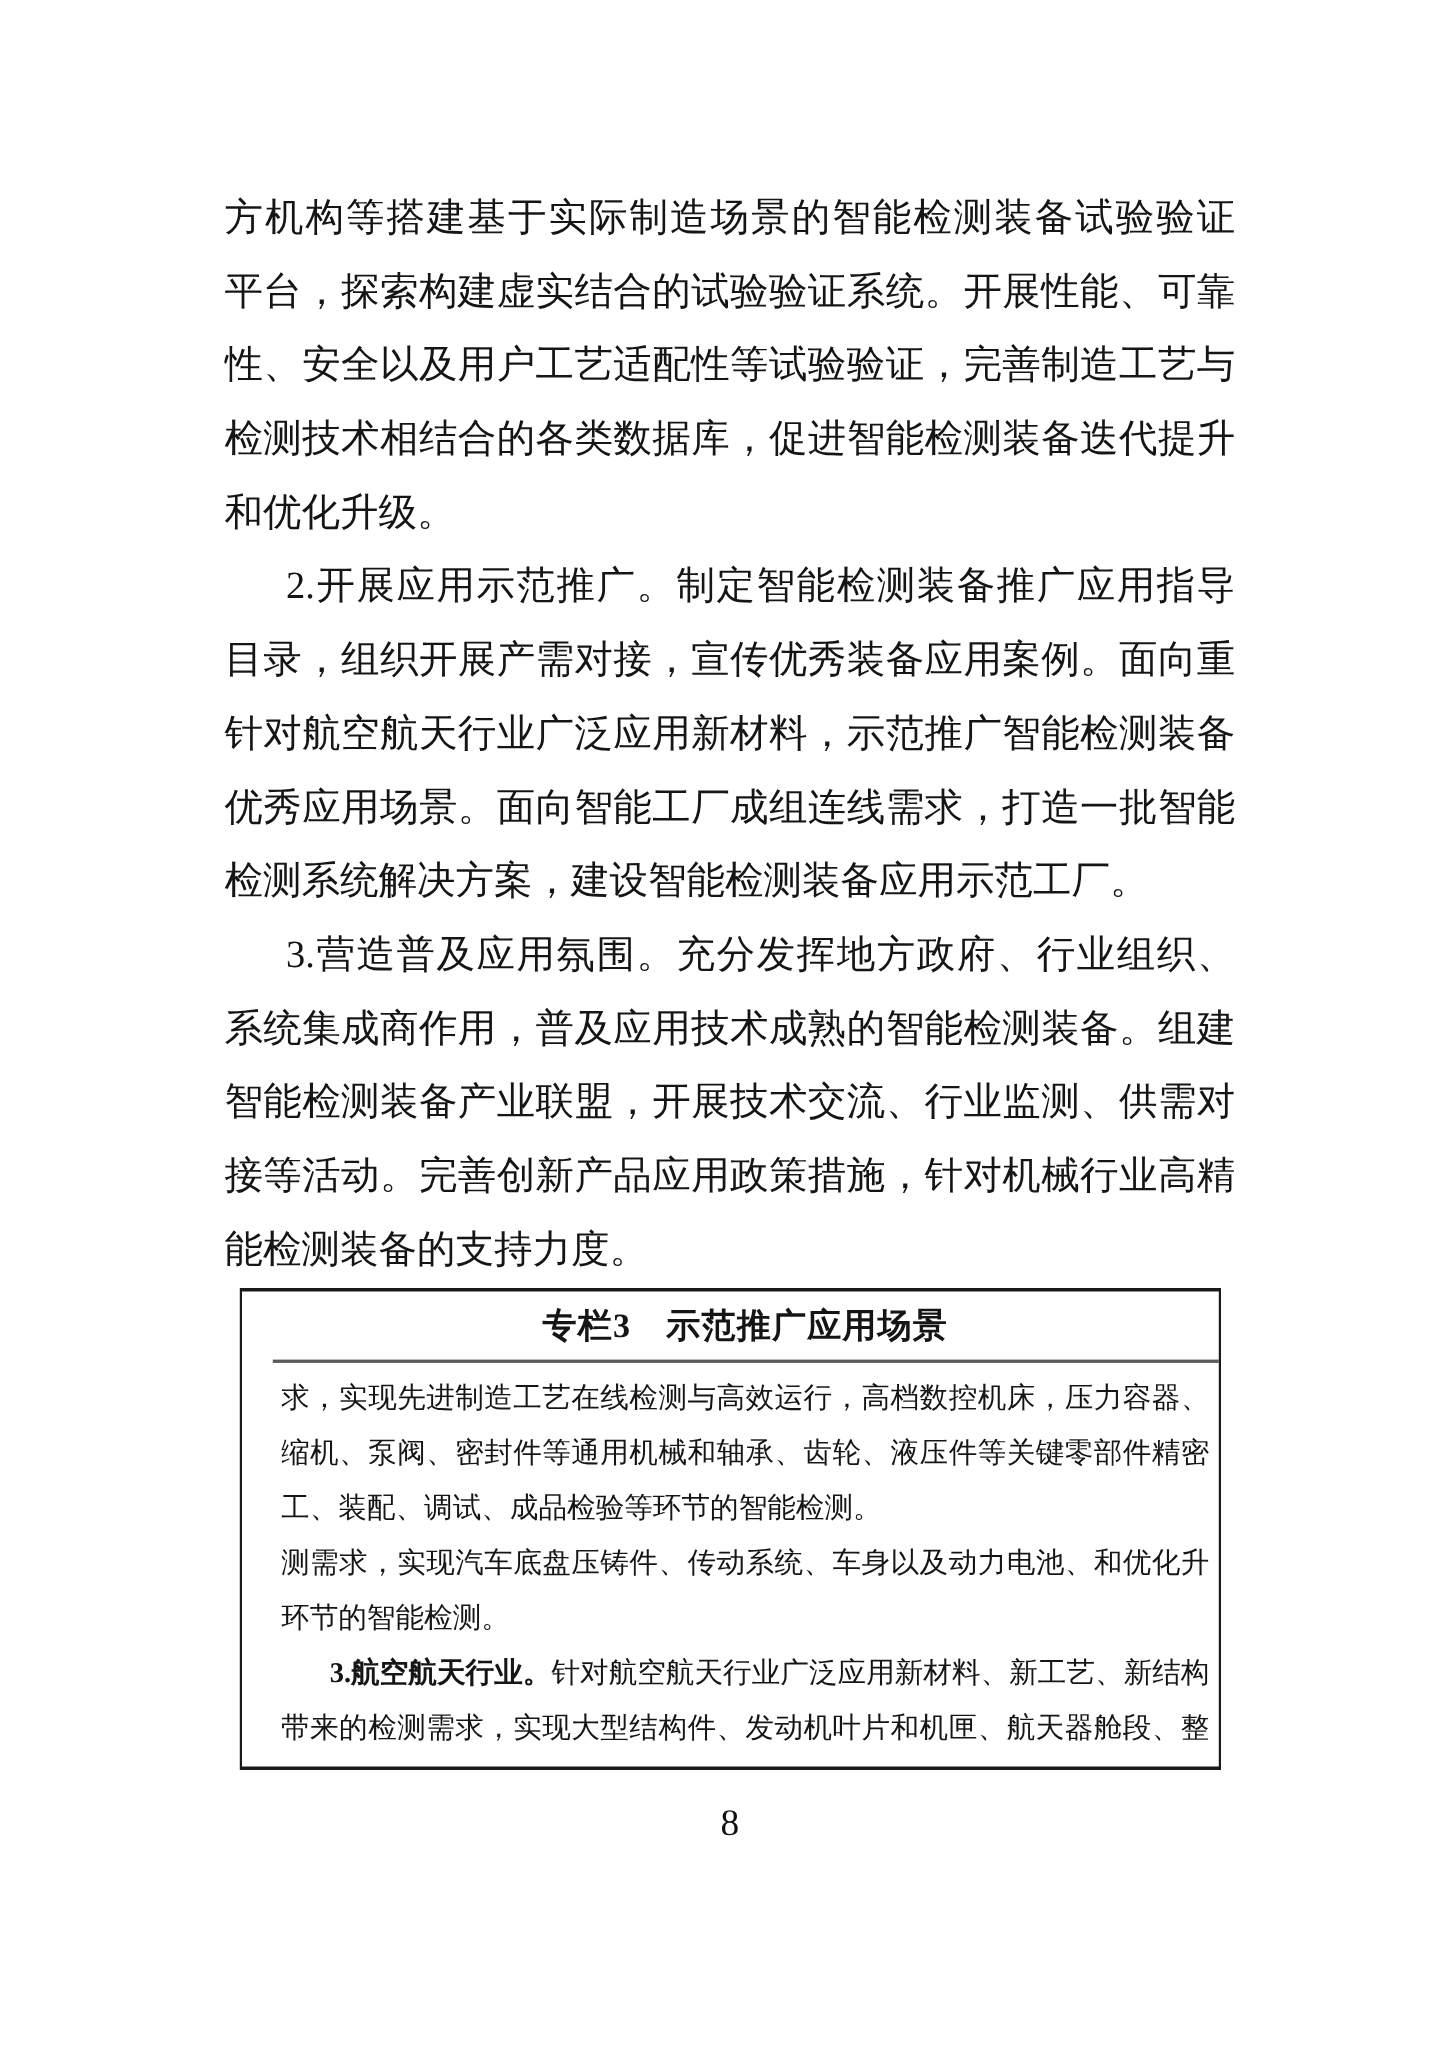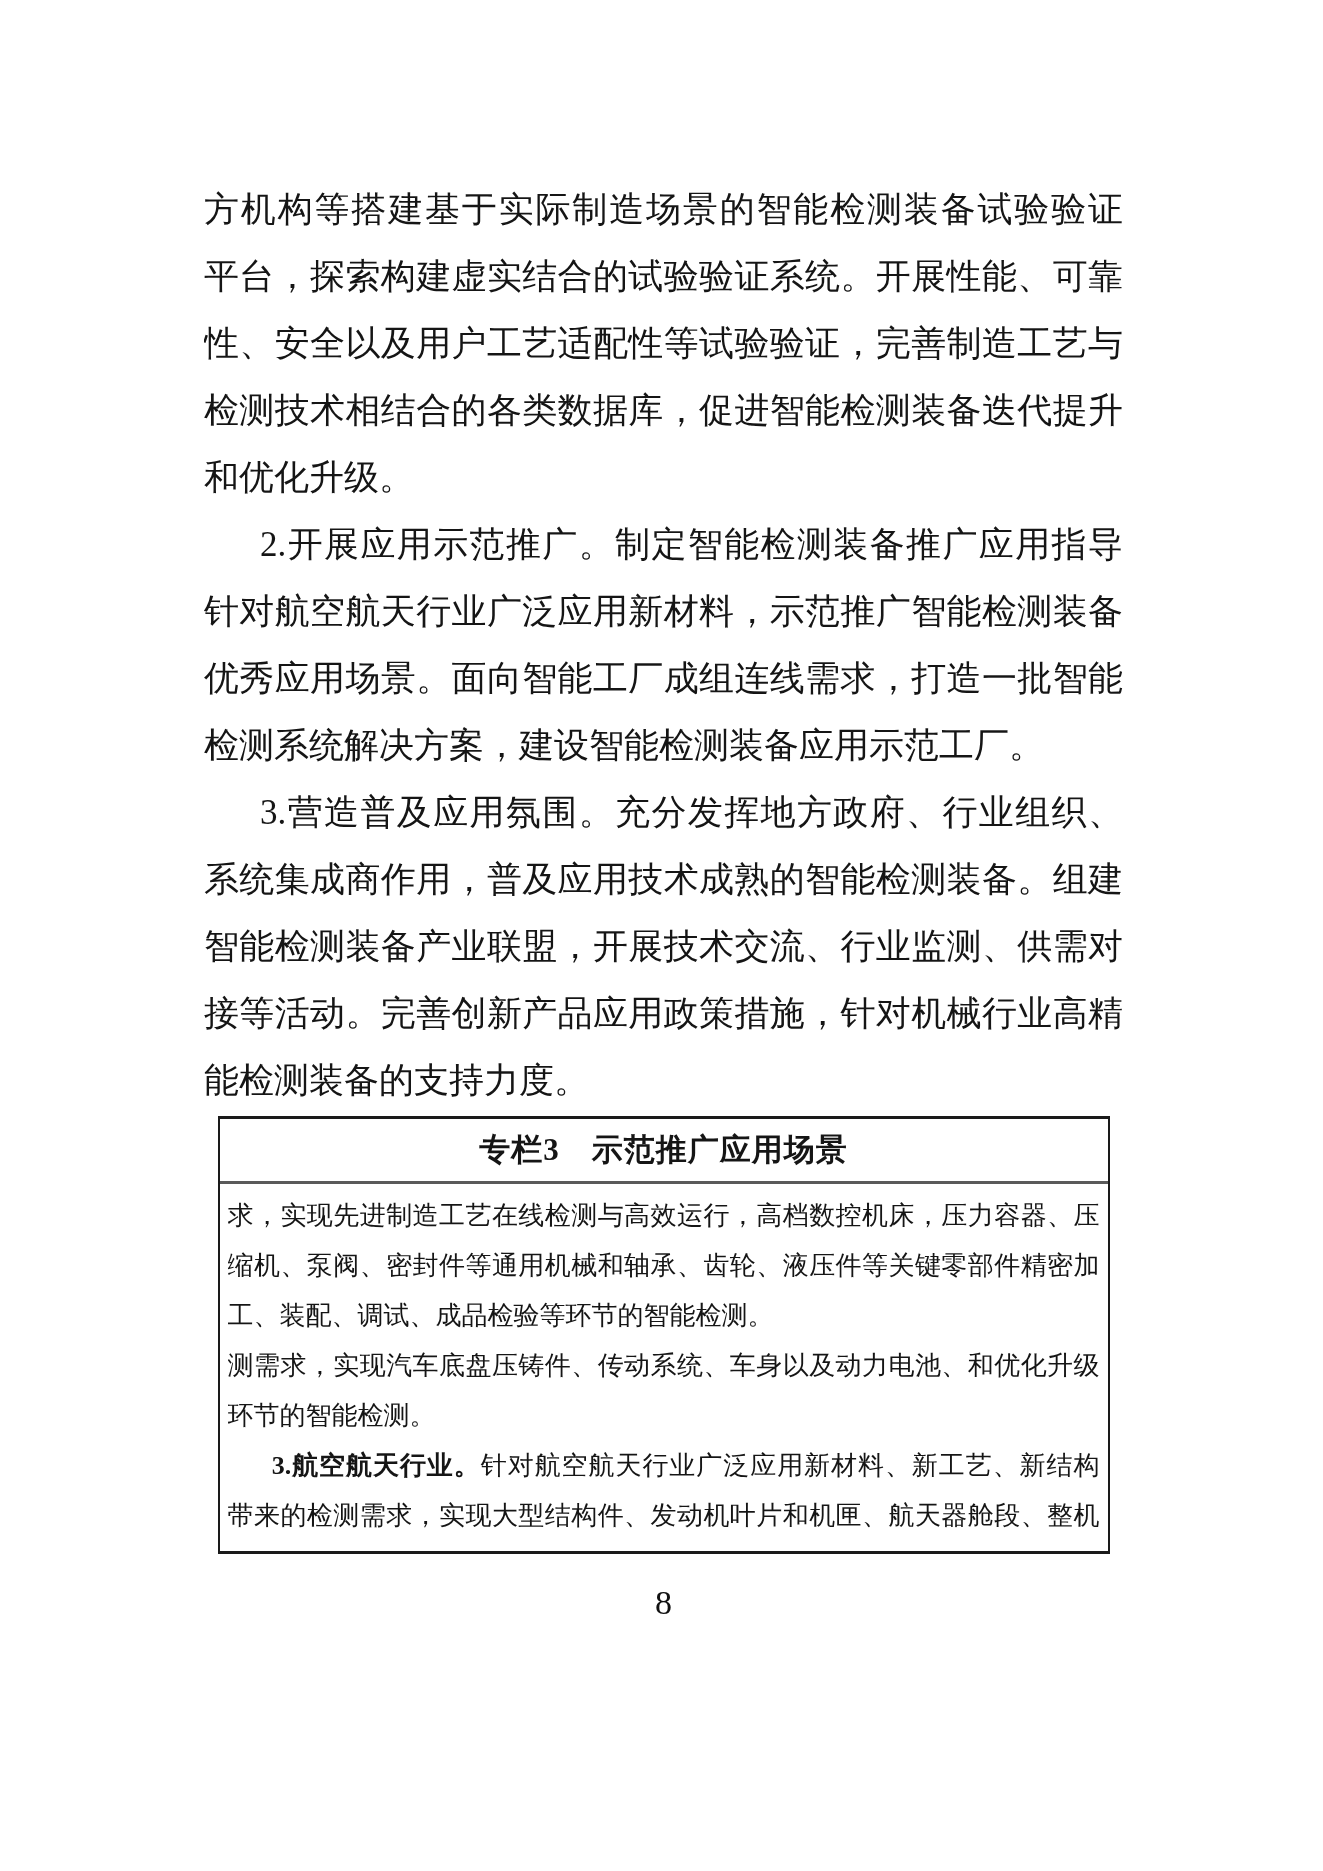--- a/index.html
+++ b/index.html
@@ -9,21 +9,21 @@
     height: 1871px;
     margin: 0 auto;
     background: #ffffff;
     font-family: "Liberation Serif", "DejaVu Serif", serif;
     color: #151515;
     overflow: hidden;
   }
   .content {
     position: absolute;
     left: 204px;
-    top: 12px;
+    top: 0;
     width: 919px;
   }
   
   .body-text {
     padding-top: 164px;
     font-size: 35px;
   }
   .body-text .tline {
     line-height: 67px;
     height: 67px;
@@ -39,20 +39,21 @@
   .tline b { font-weight: 700; }
   
   .box {
     box-sizing: border-box;
     width: 892px;
     margin: 2px auto 0 auto;
     border: 2px solid #1a1a1a;
     border-top-width: 3px;
     border-bottom-width: 3px;
     background: #ffffff;
+    padding-left: 28px;
   }
   .box-header {
     height: 62px;
     display: flex;
     align-items: center;
     justify-content: center;
     border-bottom: 3px solid #5a5a5a;
     font-weight: 700;
     font-size: 31px;
     letter-spacing: 1px;
@@ -80,20 +81,21 @@
 <div class="page">
   <div class="content">
 
     <div class="body-text">
         <div class="tline just">方机构等搭建基于实际制造场景的智能检测装备试验验证</div>
         <div class="tline just">平台，探索构建虚实结合的试验验证系统。开展性能、可靠</div>
         <div class="tline just">性、安全以及用户工艺适配性等试验验证，完善制造工艺与</div>
         <div class="tline just">检测技术相结合的各类数据库，促进智能检测装备迭代提升</div>
         <div class="tline">和优化升级。</div>
         <div class="tline just ind">2.开展应用示范推广。制定智能检测装备推广应用指导</div>
+        <div class="tline just">目录，组织开展产需对接，宣传优秀装备应用案例。面向重</div>
         <div class="tline just">针对航空航天行业广泛应用新材料，示范推广智能检测装备</div>
         <div class="tline just">优秀应用场景。面向智能工厂成组连线需求，打造一批智能</div>
         <div class="tline">检测系统解决方案，建设智能检测装备应用示范工厂。</div>
         <div class="tline just ind">3.营造普及应用氛围。充分发挥地方政府、行业组织、</div>
         <div class="tline just">系统集成商作用，普及应用技术成熟的智能检测装备。组建</div>
         <div class="tline just">智能检测装备产业联盟，开展技术交流、行业监测、供需对</div>
         <div class="tline just">接等活动。完善创新产品应用政策措施，针对机械行业高精度</div>
         <div class="tline">能检测装备的支持力度。</div>
       </div>
 

